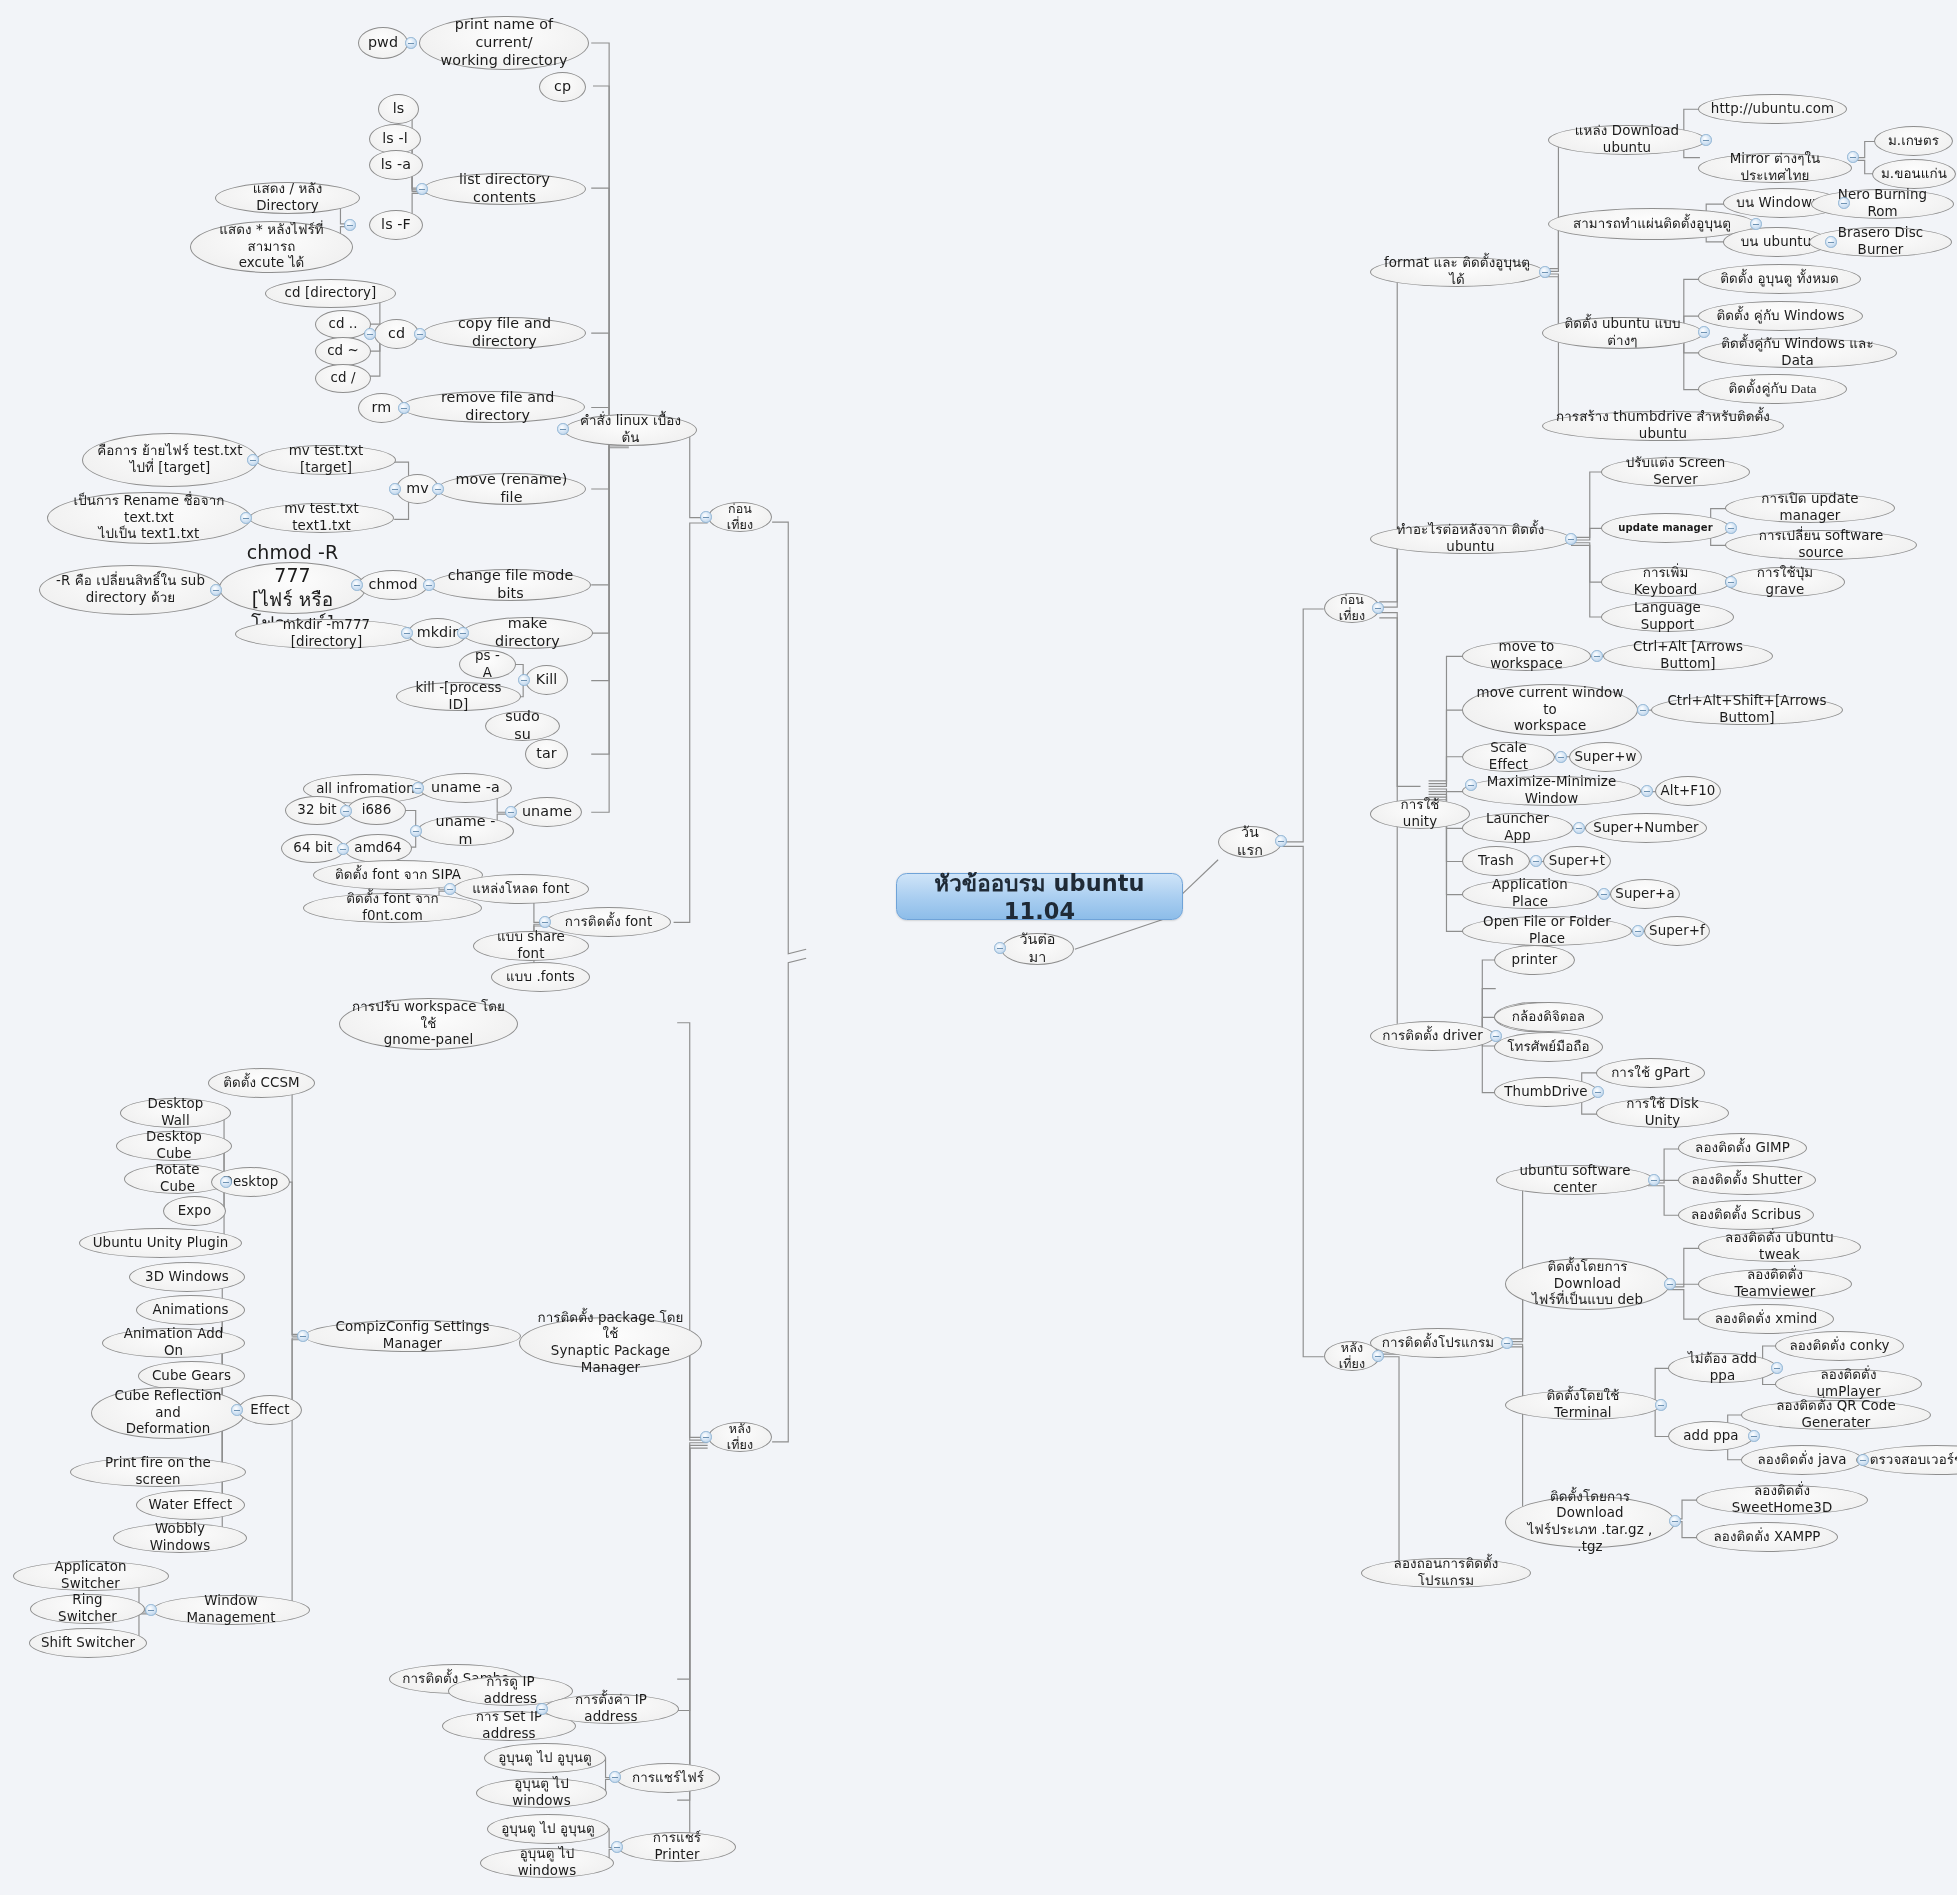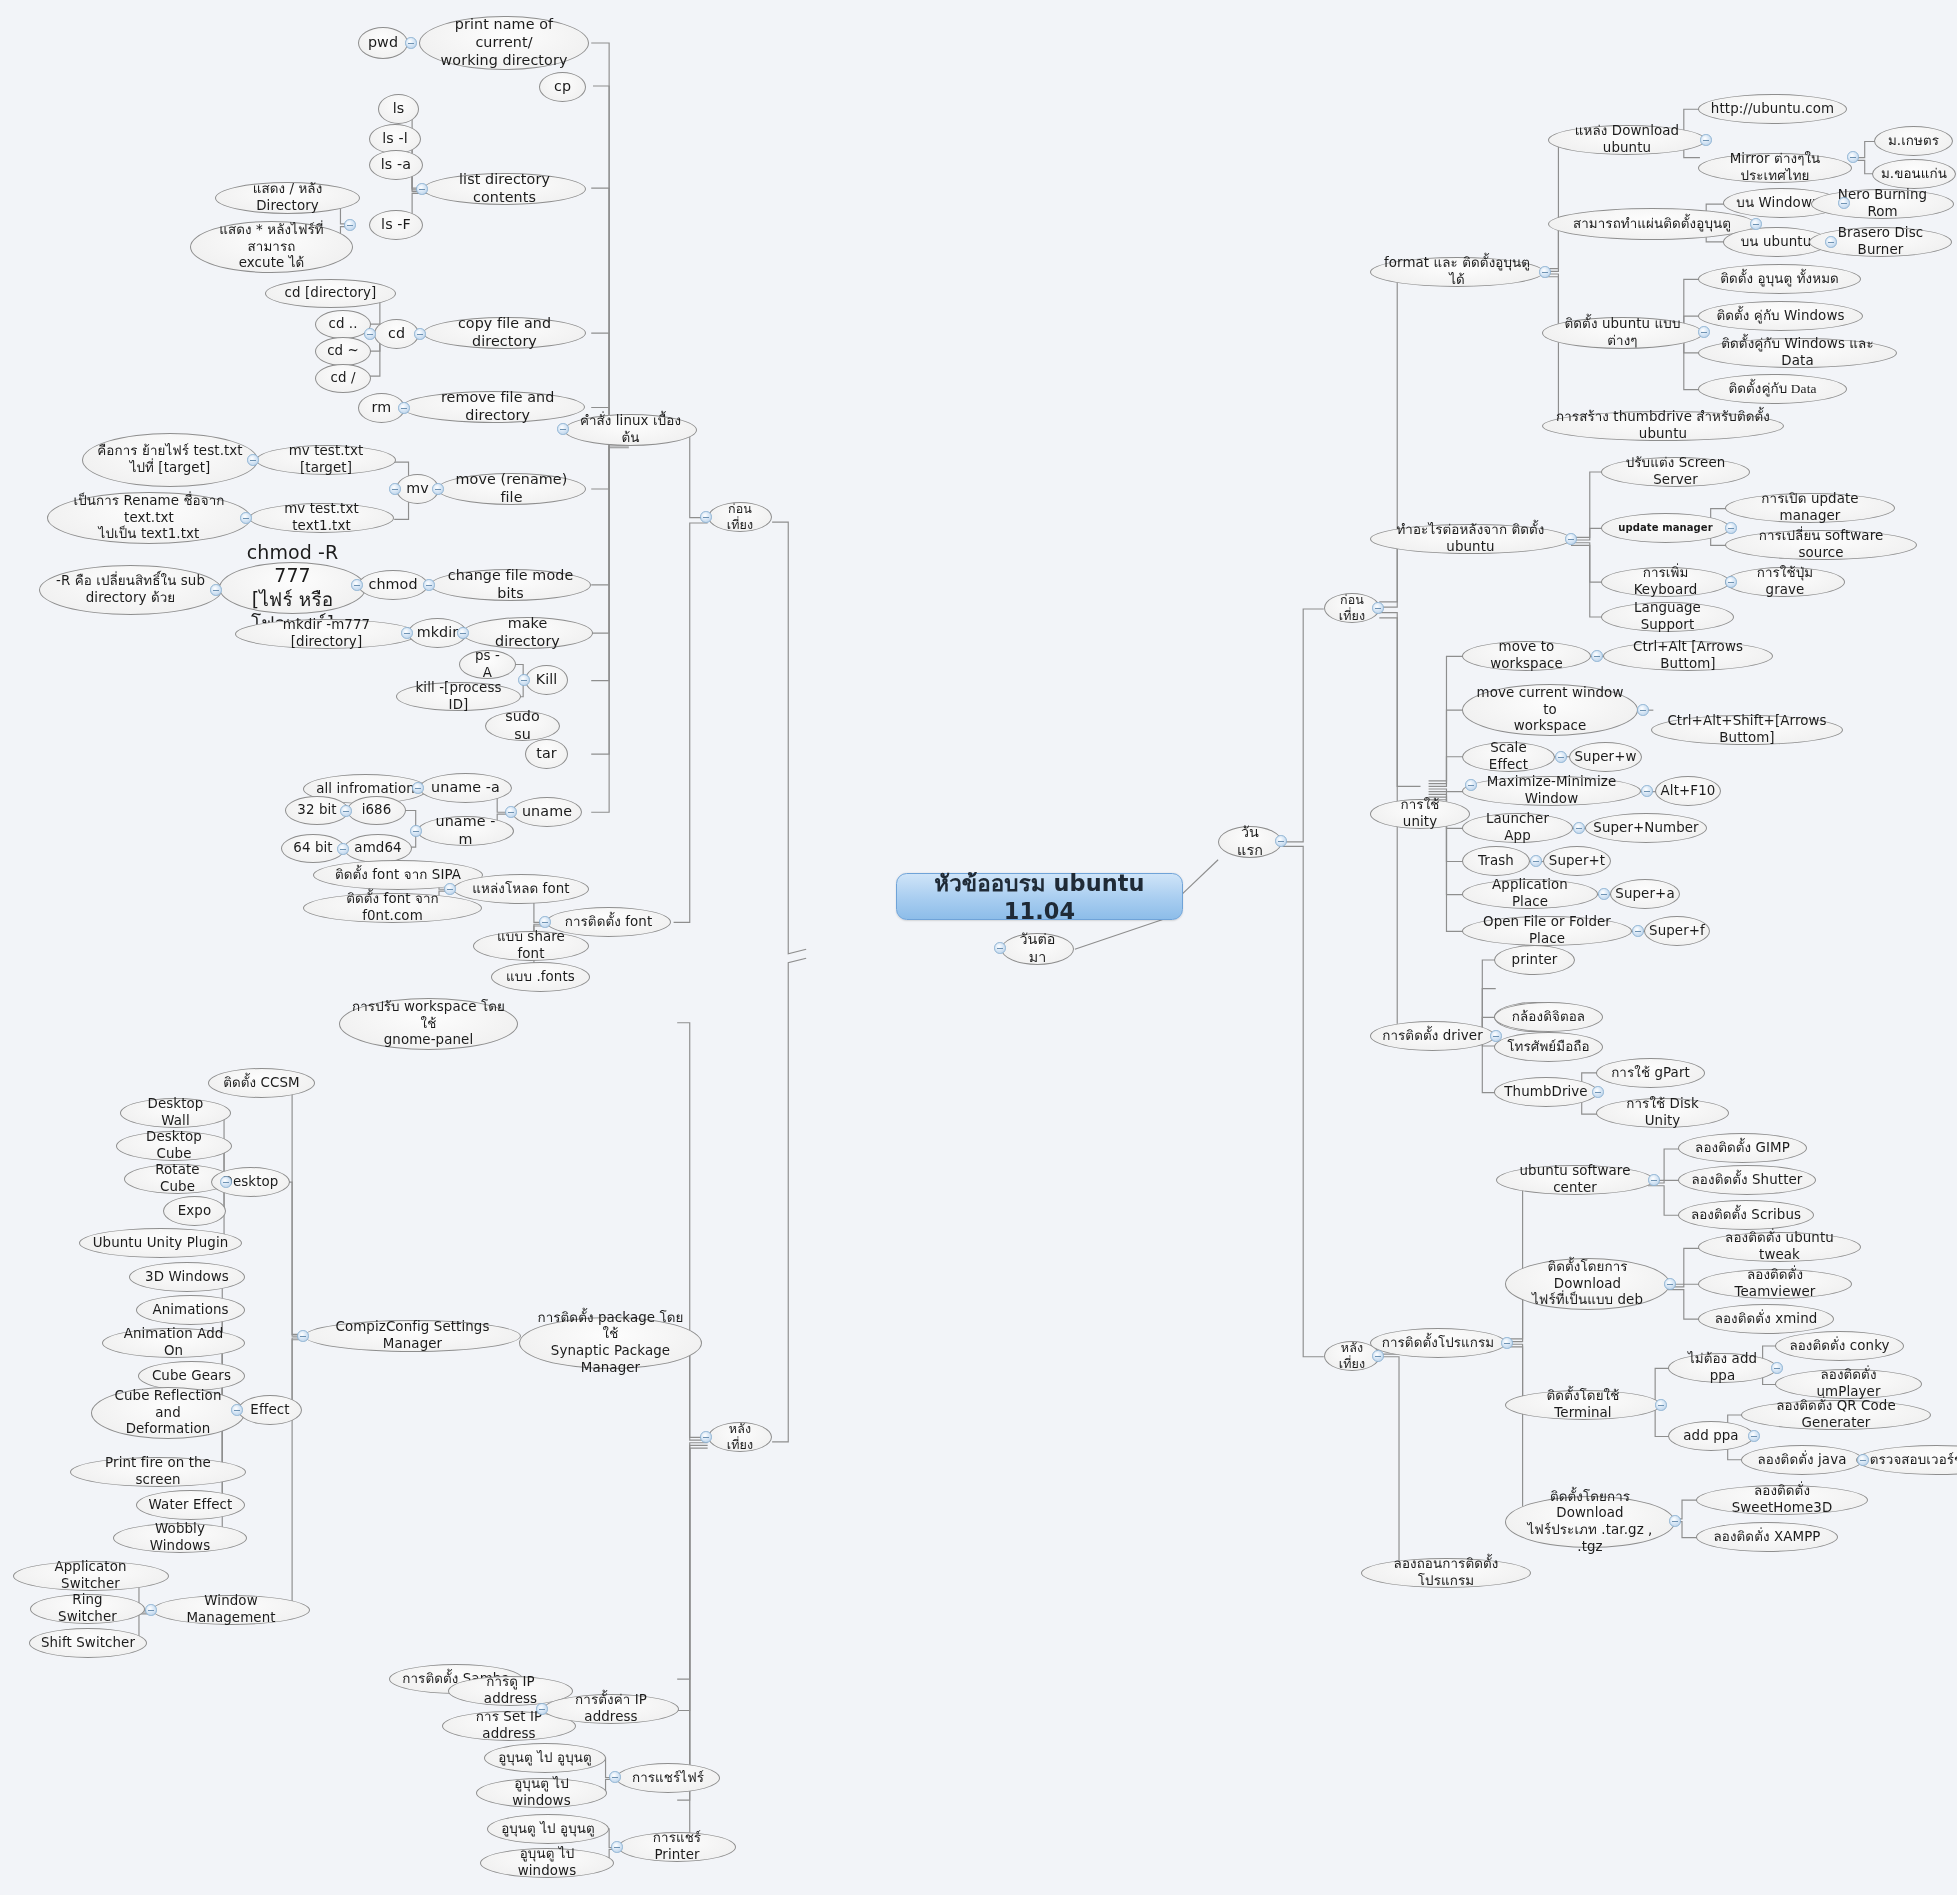--- a/index.html
+++ b/index.html
@@ -388,21 +388,21 @@
   <div class="node" style="left:1725px;top:530px;width:192px;height:30px;font-size:13.4px;">การเปลี่ยน software source</div>
   <div class="node" style="left:1601px;top:567px;width:129px;height:30px;font-size:13.4px;">การเพิ่ม Keyboard</div>
   <div class="node" style="left:1725px;top:567px;width:120px;height:30px;font-size:13.4px;">การใช้ปุ่ม grave</div>
   <div class="node" style="left:1601px;top:602px;width:133px;height:30px;font-size:13.4px;">Language Support</div>
 
   <div class="node" style="left:1370px;top:770px;width:100px;height:30px;font-size:13.4px;margin-top:29px;">การใช้ unity</div>
   <div class="node" style="left:1462px;top:641px;width:129px;height:30px;font-size:13.4px;">move to workspace</div>
   <div class="node" style="left:1603px;top:641px;width:170px;height:30px;font-size:13.4px;">Ctrl+Alt [Arrows Buttom]</div>
   <div class="node" style="left:1462px;top:684px;width:176px;height:52px;font-size:13.4px;">move current window to
 workspace</div>
-  <div class="node" style="left:1651px;top:695px;width:192px;height:30px;font-size:13.4px;margin-top:20px;">Ctrl+Alt+Shift+[Arrows Buttom]</div>
+  <div class="node" style="left:1651px;top:695px;width:192px;height:30px;font-size:13.4px;">Ctrl+Alt+Shift+[Arrows Buttom]</div>
   <div class="node" style="left:1462px;top:742px;width:93px;height:30px;font-size:13.4px;">Scale Effect</div>
   <div class="node" style="left:1569px;top:742px;width:73px;height:30px;font-size:13.4px;">Super+w</div>
   <div class="node" style="left:1462px;top:776px;width:179px;height:30px;font-size:13.4px;">Maximize-Minimize Window</div>
   <div class="node" style="left:1655px;top:776px;width:66px;height:30px;font-size:13.4px;">Alt+F10</div>
   <div class="node" style="left:1462px;top:813px;width:111px;height:30px;font-size:13.4px;">Launcher App</div>
   <div class="node" style="left:1585px;top:813px;width:122px;height:30px;font-size:13.4px;">Super+Number</div>
   <div class="node" style="left:1462px;top:846px;width:68px;height:30px;font-size:13.4px;">Trash</div>
   <div class="node" style="left:1543px;top:846px;width:68px;height:30px;font-size:13.4px;">Super+t</div>
   <div class="node" style="left:1462px;top:879px;width:136px;height:30px;font-size:13.4px;">Application Place</div>
   <div class="node" style="left:1610px;top:879px;width:70px;height:30px;font-size:13.4px;">Super+a</div>

